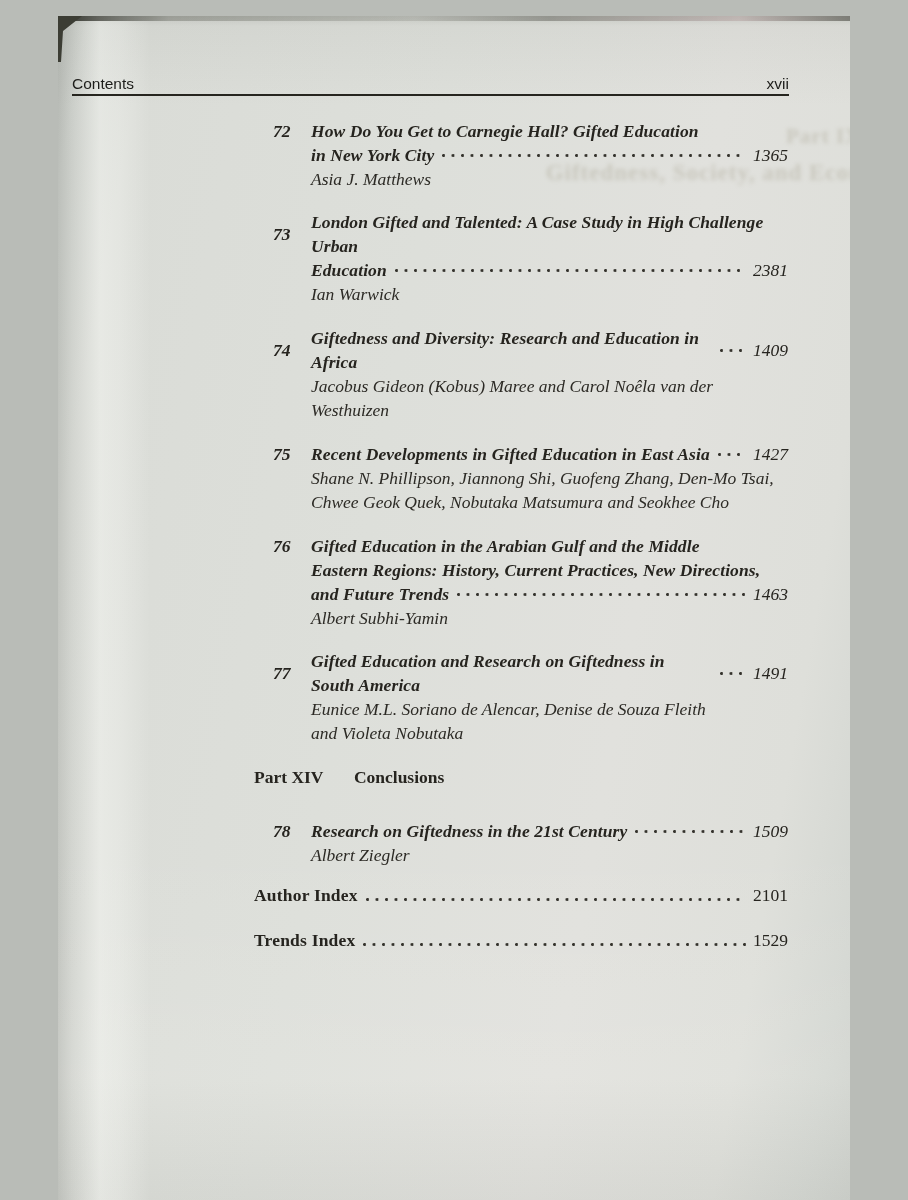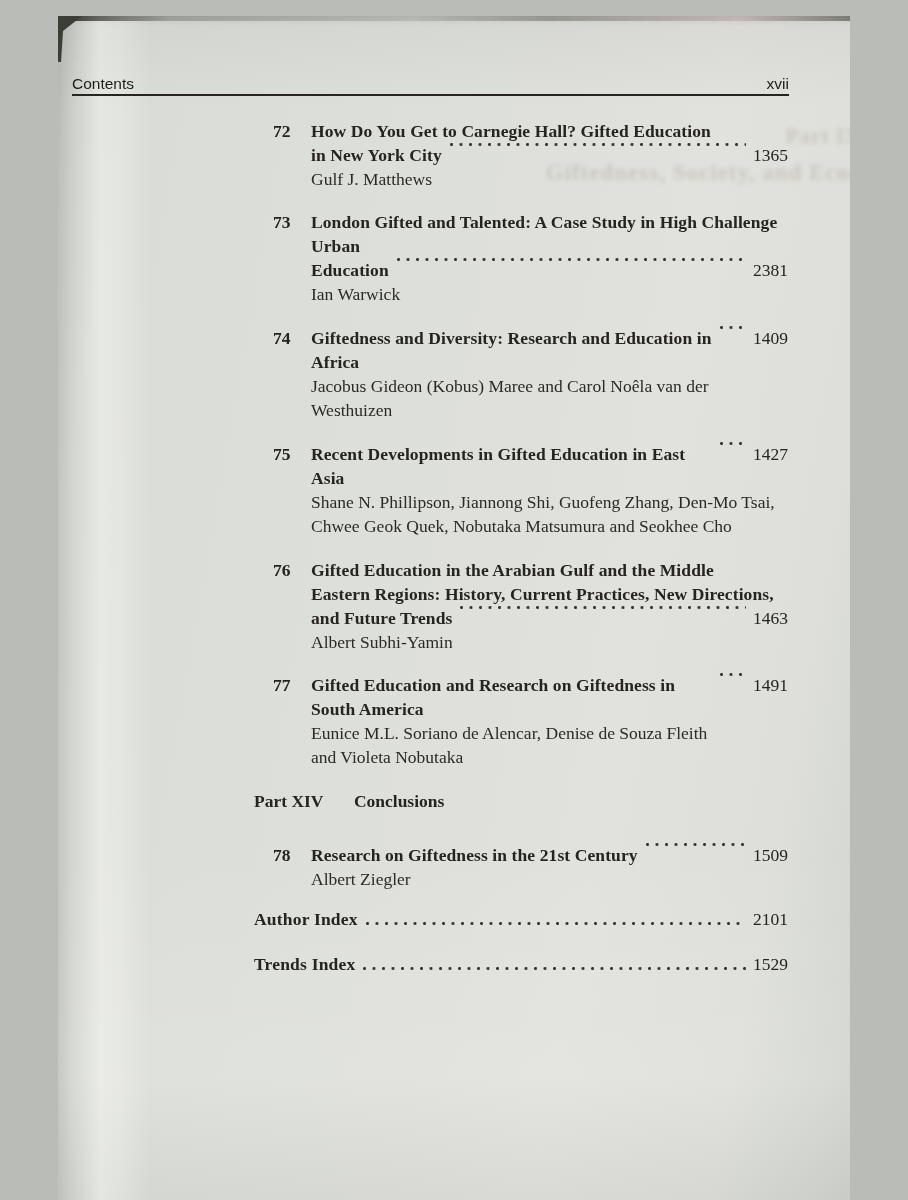--- a/index.html
+++ b/index.html
@@ -42,21 +42,21 @@
     font-size:15.5px;color:#1d1d1a;
     border-bottom:2px solid #26251f;
     padding-bottom:1px;
   }
 
   
   .toc{position:absolute;top:103px;left:215px;right:62px;font-size:17.5px;line-height:24px;}
   .entry{margin-bottom:19px;}
   .entry.gap20{margin-bottom:20px;}
   .entry.gap16{margin-bottom:16px;}
-  .line{display:flex;align-items:flex-start;}
+  .line{display:flex;align-items:center;font-style:italic;}
   .num{flex:0 0 38px;font-weight:700;}
   .title{font-weight:700;letter-spacing:0.1px;}
   .author{font-weight:400;color:#2c2a25;}
   .pagenum{font-weight:400;flex:0 0 auto;}
   .leader{
     flex:1 1 auto;min-width:26px;height:3px;margin:0 7px 0 8px;
     background-image:radial-gradient(circle at 1.5px 1.5px, #34322c 1.25px, rgba(0,0,0,0) 1.65px);
     background-size:9.5px 3px;background-repeat:repeat-x;background-position:left bottom;
   }
   .part-line{margin:0 0 30px -19px;font-weight:700;}
@@ -88,21 +88,21 @@
         <span class="title">How Do You Get to Carnegie Hall? Gifted Education</span>
       </div>
       <div class="line">
         <span class="num"></span>
         <span class="title">in New York City</span>
         <span class="leader"></span>
         <span class="pagenum">1365</span>
       </div>
       <div class="line">
         <span class="num"></span>
-        <span class="author">Gulf J. Matthews</span>
+        <span class="author">Asia J. Matthews</span>
       </div>
     </div>
 
     <div class="entry gap20">
       <div class="line">
         <span class="num">73</span>
         <span class="title">London Gifted and Talented: A Case Study in High Challenge Urban</span>
       </div>
       <div class="line">
         <span class="num"></span>

